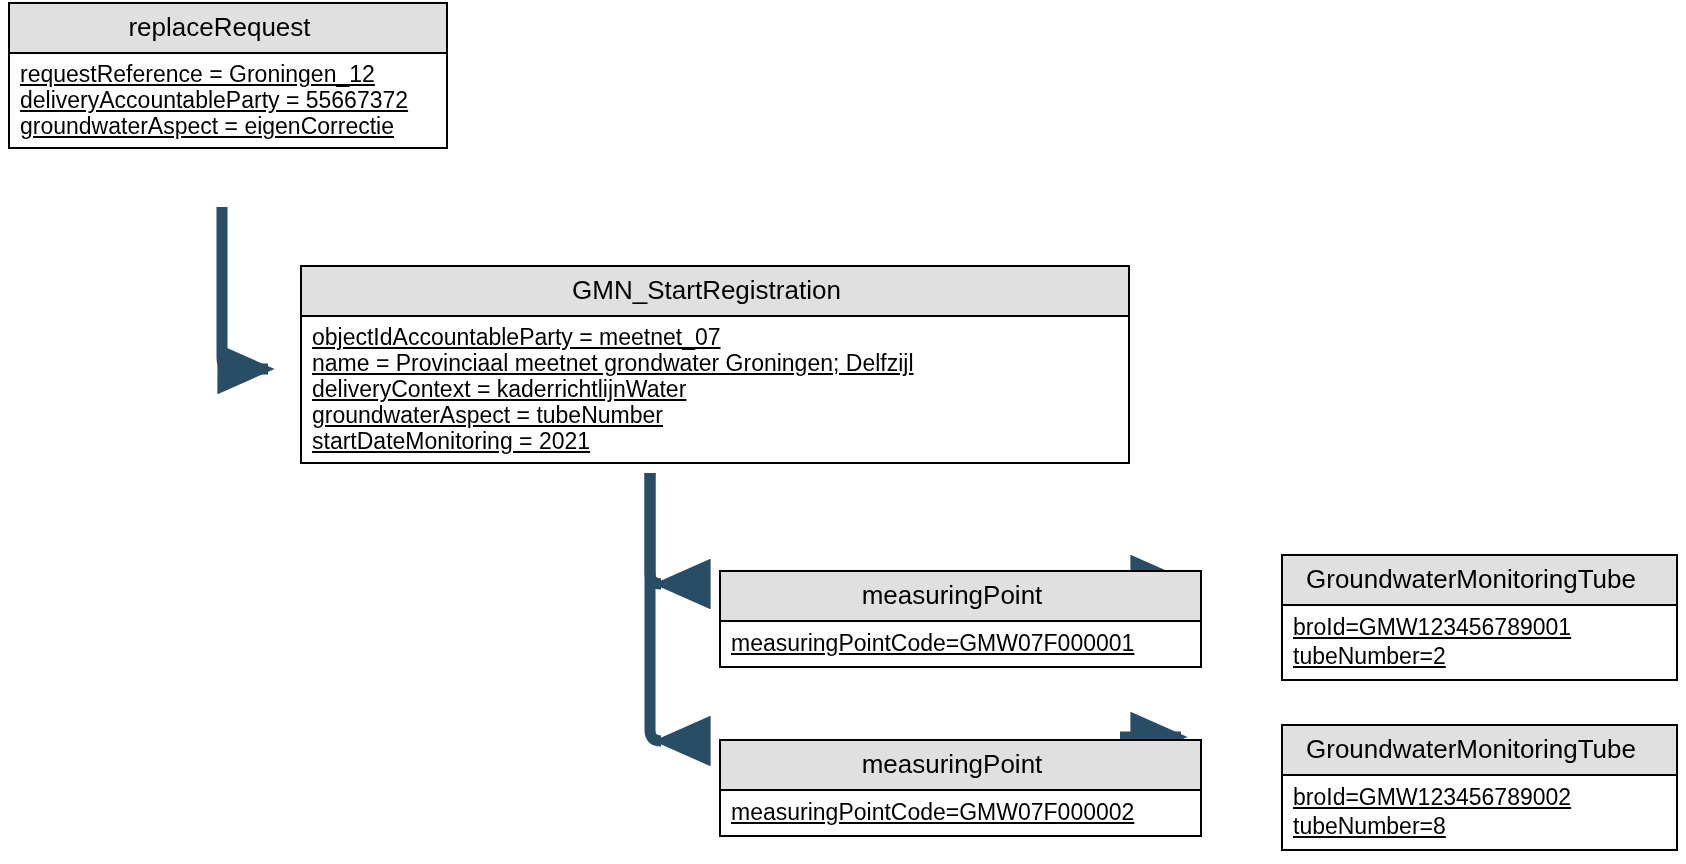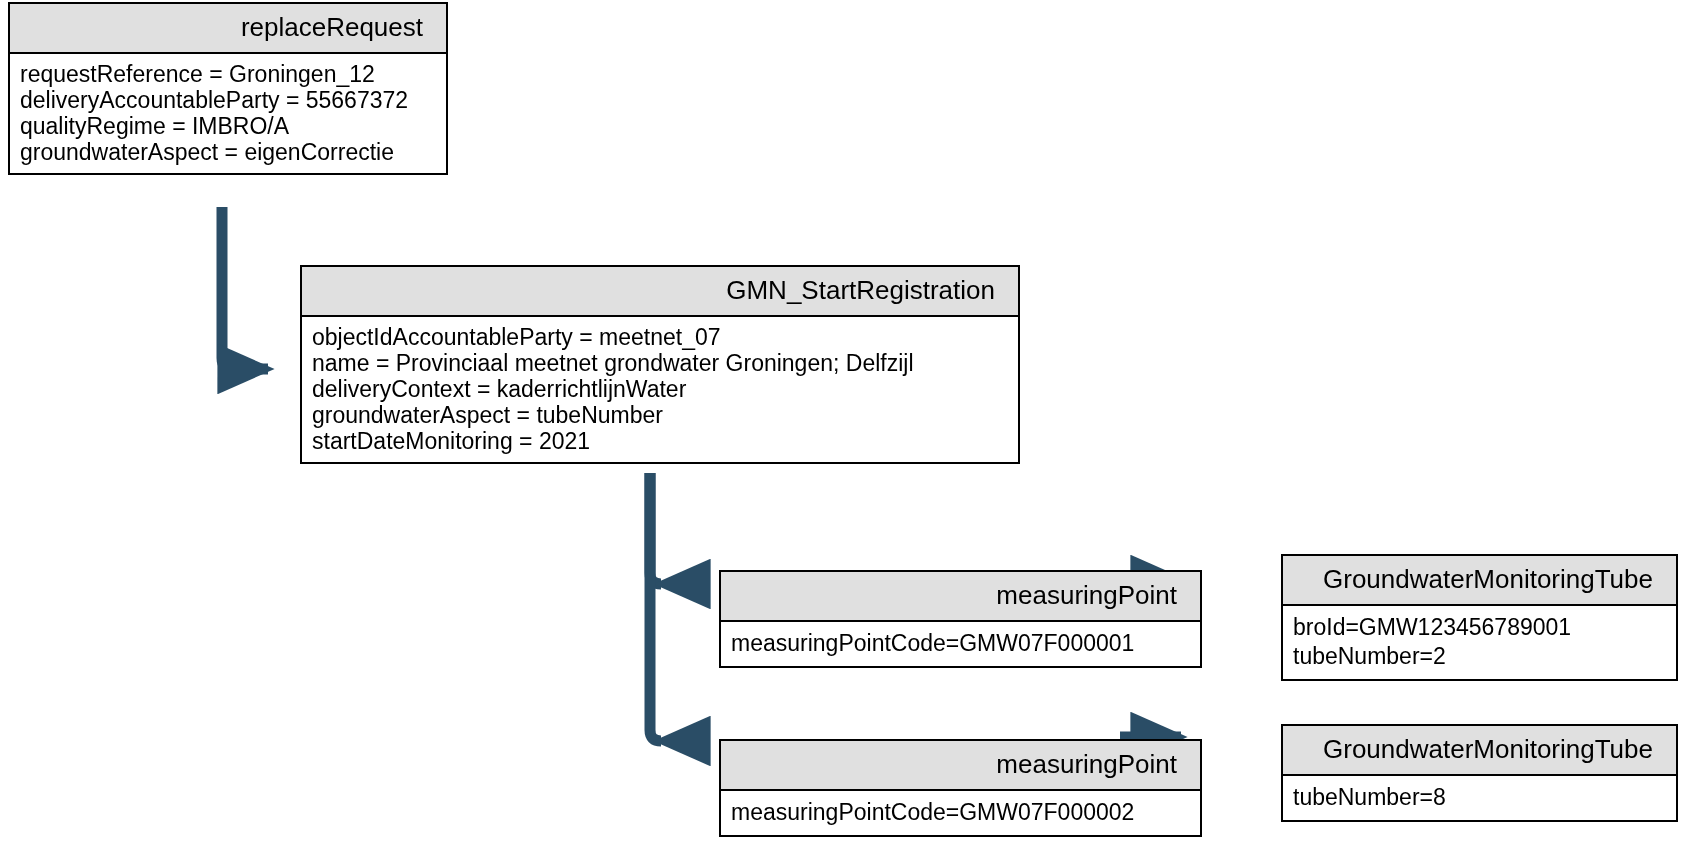--- a/index.html
+++ b/index.html
@@ -21,39 +21,40 @@
     position: absolute;
     box-sizing: border-box;
     border: 2px solid #000000;
     background: #ffffff;
     z-index: 3;
   }
   .uml-header {
     box-sizing: border-box;
     background: #e0e0e0;
     border-bottom: 2px solid #000000;
-    text-align: right;
+    text-align: center;
     color: #000000;
     font-size: 26px;
     line-height: 1.25;
     padding: 7px 23px 8px 6px;
     white-space: nowrap;
     overflow: hidden;
   }
   .uml-body {
     box-sizing: border-box;
     background: #ffffff;
     padding: 7px 8px 8px 10px;
   }
   .uml-attr {
     color: #000000;
     font-size: 23px;
     line-height: 26px;
     white-space: nowrap;
     overflow: hidden;
+    text-decoration: underline;
   }
   
   .compact .uml-attr {
     line-height: 29px;
   }
 
   
   #connectors {
     position: absolute;
     left: 0;
@@ -85,26 +86,25 @@
     <path d="M 1120 580 L 1181 580" fill="none" stroke="#2a4d66" stroke-width="11" marker-end="url(#arrowhead)"></path>
 
     <path d="M 1120 737 L 1181 737" fill="none" stroke="#2a4d66" stroke-width="11" marker-end="url(#arrowhead)"></path>
   </svg>
 
   <div class="uml-box" style="left:8px; top:2px; width:440px;">
     <div class="uml-header">replaceRequest</div>
     <div class="uml-body">
       <div class="uml-attr">requestReference = Groningen_12</div>
       <div class="uml-attr">deliveryAccountableParty = 55667372</div>
-      <div class="uml-attr">qualityRegime = IMBRO/A</div>
       <div class="uml-attr">groundwaterAspect = eigenCorrectie</div>
     </div>
   </div>
 
-  <div class="uml-box" style="left:300px; top:265px; width:720px;">
+  <div class="uml-box" style="left:300px; top:265px; width:830px;">
     <div class="uml-header">GMN_StartRegistration</div>
     <div class="uml-body">
       <div class="uml-attr">objectIdAccountableParty = meetnet_07</div>
       <div class="uml-attr">name = Provinciaal meetnet grondwater Groningen; Delfzijl</div>
       <div class="uml-attr">deliveryContext = kaderrichtlijnWater</div>
       <div class="uml-attr">groundwaterAspect = tubeNumber</div>
       <div class="uml-attr">startDateMonitoring = 2021</div>
     </div>
   </div>
 
@@ -126,17 +126,18 @@
     <div class="uml-header">GroundwaterMonitoringTube</div>
     <div class="uml-body">
       <div class="uml-attr">broId=GMW123456789001</div>
       <div class="uml-attr">tubeNumber=2</div>
     </div>
   </div>
 
   <div class="uml-box compact" style="left:1281px; top:724px; width:397px;">
     <div class="uml-header">GroundwaterMonitoringTube</div>
     <div class="uml-body">
+      <div class="uml-attr">broId=GMW123456789002</div>
       <div class="uml-attr">tubeNumber=8</div>
     </div>
   </div>
 
 </div>
 
 </body></html>

